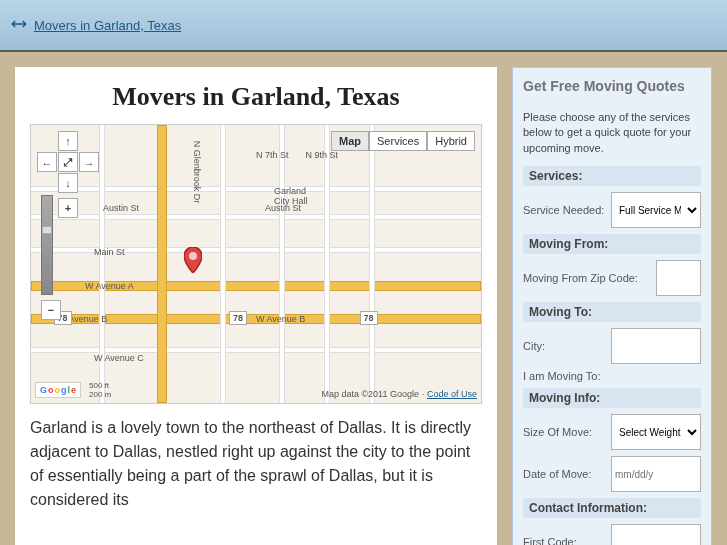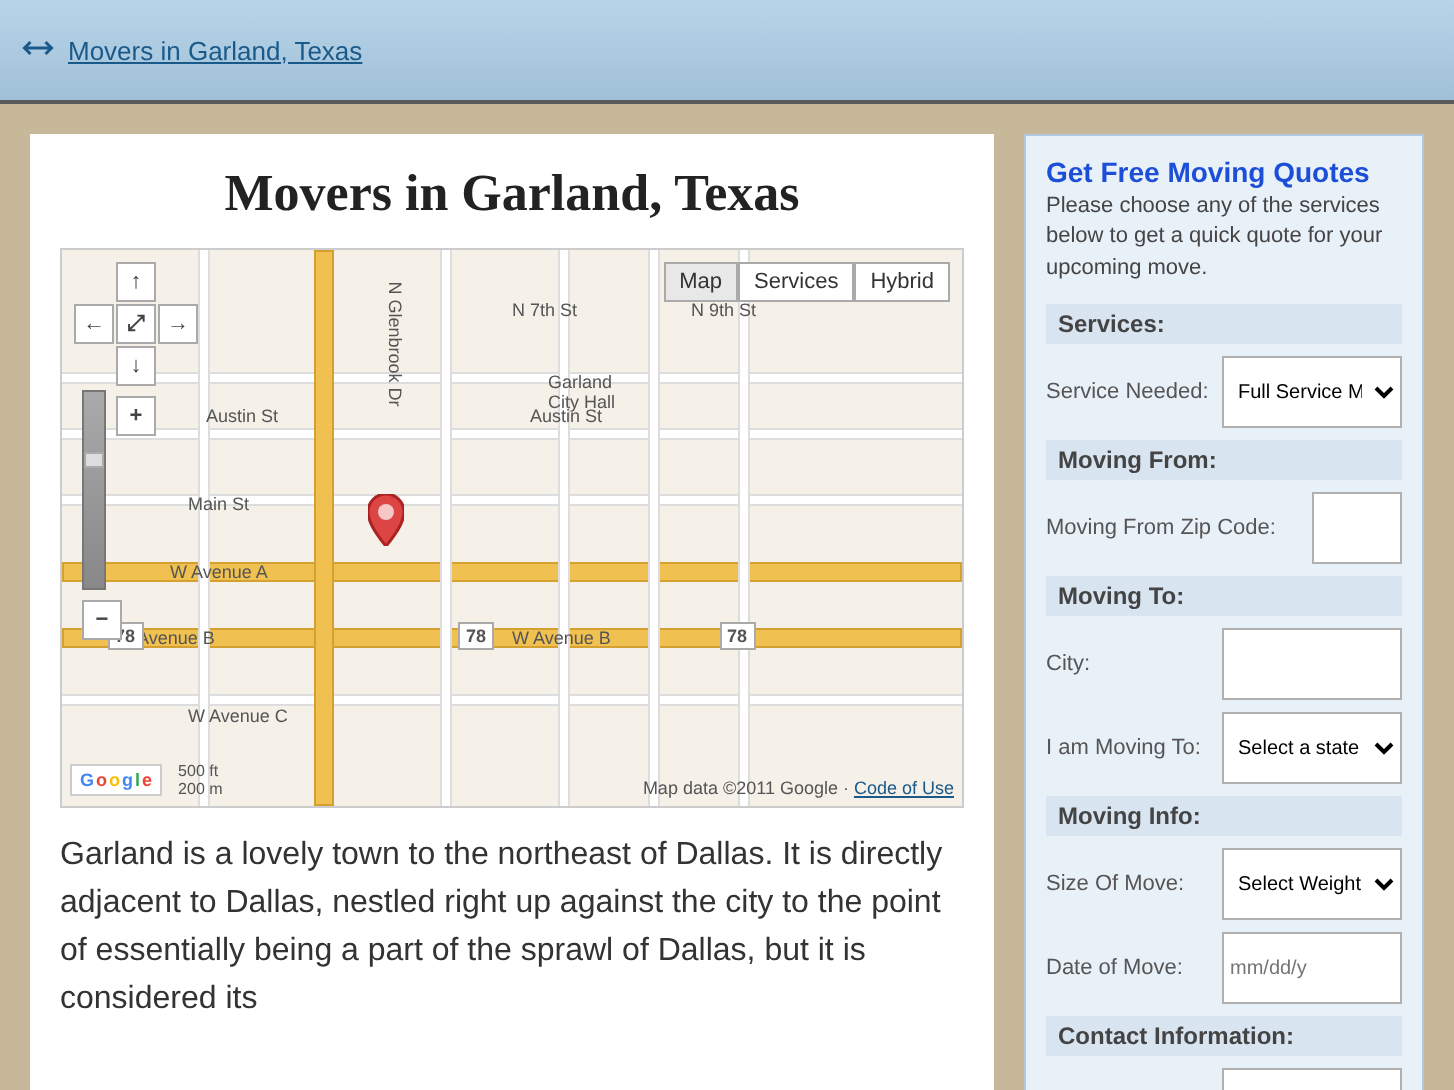--- a/index.html
+++ b/index.html
@@ -155,21 +155,21 @@
     .map-type-btn {
       padding: 3px 7px;
       font-size: 11px;
       background: #fff;
       border: 1px solid #aaa;
       cursor: pointer;
       color: #333;
     }
     .map-type-btn.active {
       background: #e8e8e8;
-      font-weight: normal;
+      font-weight: bold;
     }
 
     
     .map-marker {
       position: absolute;
       bottom: 0;
       width: 18px;
       height: 22px;
       left: 50%;
       top: 45%;
@@ -223,22 +223,22 @@
 
     .quote-box {
       background: #e8f0f8;
       border: 1px solid #b0c8e0;
       padding: 10px;
     }
 
     .quote-box h3 {
       font-size: 14px;
       font-weight: bold;
-      color: #1d4ed8;
-      margin-bottom: 2px;
+      color: #737373;
+      margin-bottom: 16px;
     }
 
     .quote-box p {
       font-size: 11px;
       color: #444;
       line-height: 1.4;
       margin-bottom: 10px;
     }
 
     .form-section-title {
@@ -346,21 +346,21 @@
             <div class="map-btn" style="width:20px; margin:0 auto;">+</div>
           </div>
         </div>
 
         <div class="map-zoom-bar">
           <div class="map-zoom-handle"></div>
         </div>
         <div style="position:absolute; top:175px; left:10px; z-index:10;" class="map-btn">−</div>
 
         <span class="map-label" style="top:9%; left:50%;">N 7th St</span>
-        <span class="map-label" style="top:9%; left:61%;margin-left:40px;">N 9th St</span>
+        <span class="map-label" style="top:9%; left:61%;">N 9th St</span>
         <span class="map-label" style="top:28%; left:16%;">Austin St</span>
         <span class="map-label" style="top:28%; left:52%;">Austin St</span>
         <span class="map-label" style="top:15%; left:30%; transform: rotate(90deg);">N Glenbrook Dr</span>
         <span class="map-label" style="top:44%; left:14%;">Main St</span>
         <span class="map-label" style="top:56%; left:12%;">W Avenue A</span>
         <span class="map-label" style="top:68%; left:6%;">W Avenue B</span>
         <span class="map-label" style="top:68%; left:50%;">W Avenue B</span>
         <span class="map-label" style="top:82%; left:14%;">W Avenue C</span>
         <span class="map-label" style="top:22%; left:54%;">Garland<br>City Hall</span>
         <span class="map-label" style="top:67%; left:5%; background:#fff; padding:1px 3px; border:1px solid #aaa; font-weight:bold; font-size:9px;">78</span>
@@ -422,27 +422,20 @@
         <input type="text" style="width: 45px;">
       </div>
 
       <div class="form-section-title">Moving To:</div>
       <div class="form-row">
         <label>City:</label>
         <input type="text" class="wide" style="">
       </div>
       <div class="form-row">
         <label>I am Moving To:</label>
-        <select>
-          <option>Select a state</option>
-          <option>Texas</option>
-          <option>California</option>
-          <option>New York</option>
-          <option>Florida</option>
-        </select>
       </div>
 
       <div class="form-section-title">Moving Info:</div>
       <div class="form-row">
         <label>Size Of Move:</label>
         <select>
           <option>Select Weight</option>
           <option>Studio</option>
           <option>1 Bedroom</option>
           <option>2 Bedroom</option>

